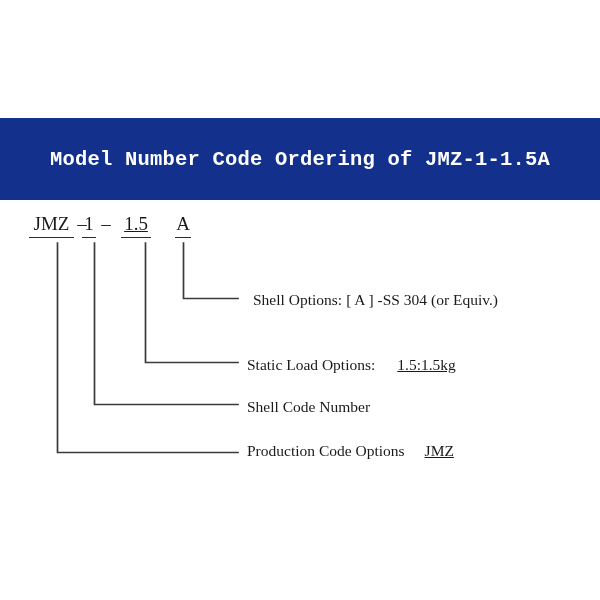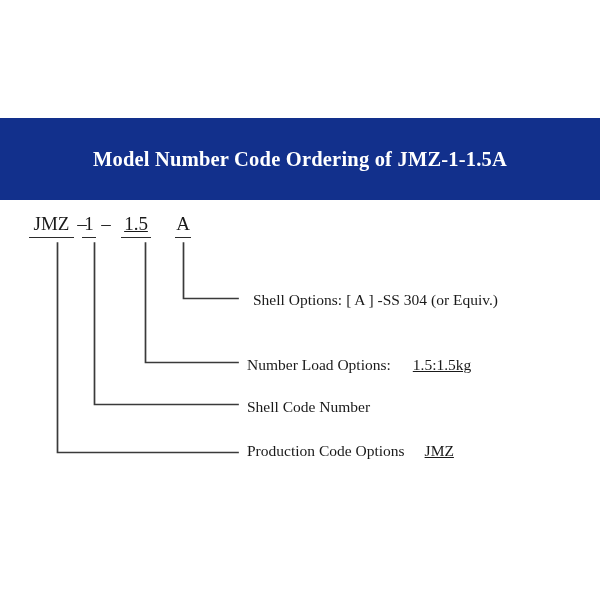--- a/index.html
+++ b/index.html
@@ -33,21 +33,21 @@
     align-items: center;
     justify-content: center;
   }
   .header-title {
     color: #ffffff;
     font-size: 20.5px;
     font-weight: bold;
     letter-spacing: 0.2px;
     white-space: nowrap;
     text-align: center;
-    font-family: Liberation Serif, serif;
+    font-family: Liberation Mono, monospace;
   }
 
   
   .code-line {
     position: absolute;
     left: 0;
     top: 212px;
     width: 600px;
     height: 28px;
   }
@@ -144,21 +144,21 @@
 
       <path d="M57.5 243 L57.5 452.5 L238 452.5"></path>
     </g>
   </svg>
 
   <div class="label-row" id="row-shell-options">
     <span class="lbl">Shell Options:</span><span class="opt-block"><span class="opt-line">[ A ] -SS 304 (or Equiv.)</span></span>
   </div>
 
   <div class="label-row" id="row-static-load">
-    <span class="label-name">Number Load Options:</span><span class="gap"></span><span class="label-value">1.5:1.5kg</span>
+    <span class="label-name">Static Load Options:</span><span class="gap"></span><span class="label-value">1.5:1.5kg</span>
   </div>
 
   <div class="label-row" id="row-production">
     <span class="label-name">Production Code Options</span><span class="gap"></span><span class="label-value">JMZ</span>
   </div>
 
   <div class="label-row" id="row-shell-code">
     <span class="label-name">Shell Code Number</span>
   </div>
 

